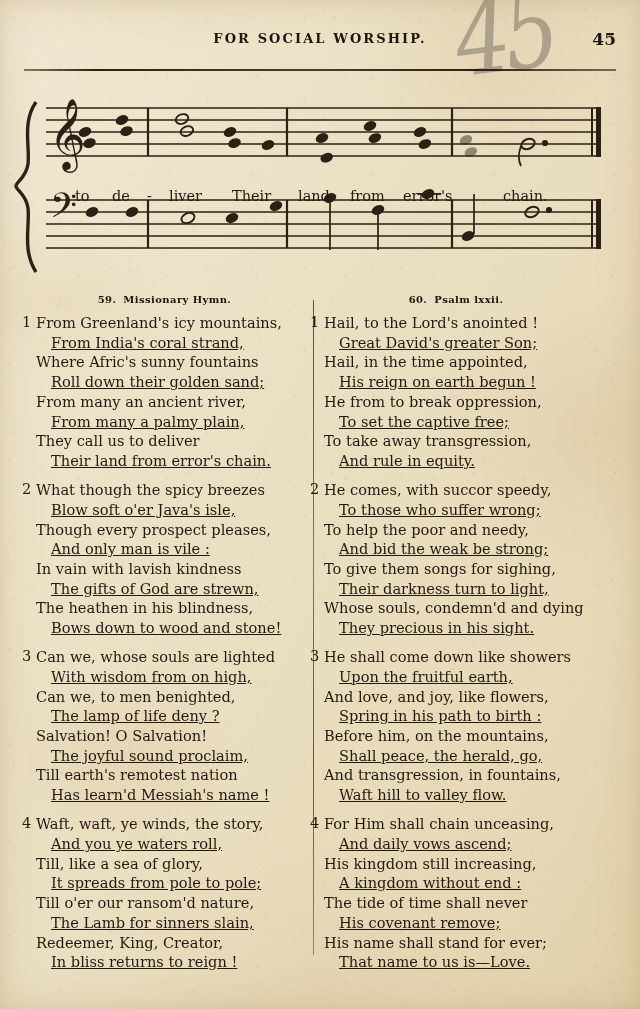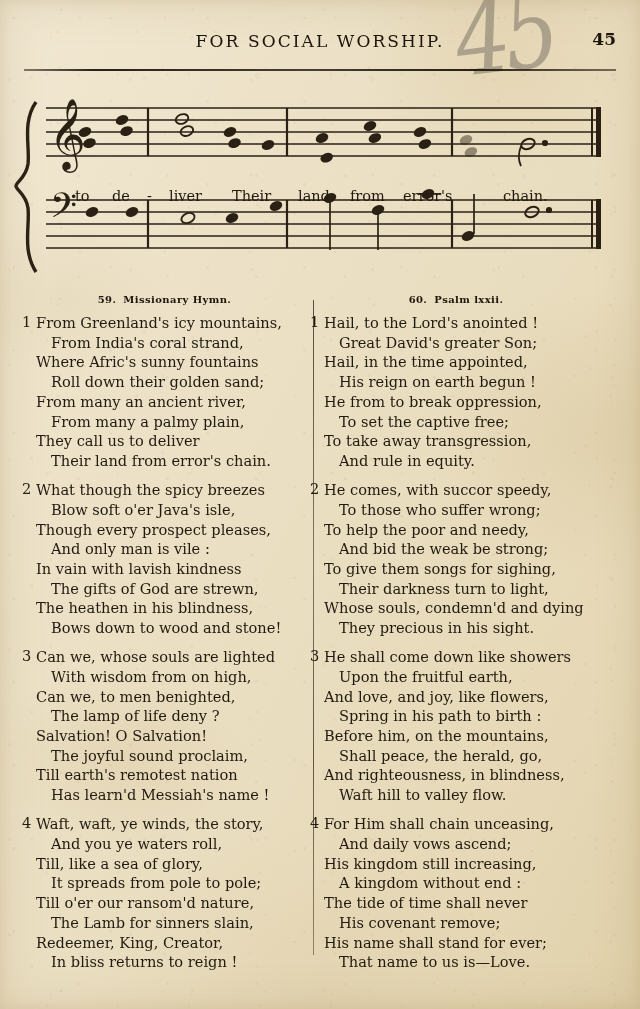--- a/index.html
+++ b/index.html
@@ -56,22 +56,22 @@
     transform: rotate(-7deg) skewX(-9deg) scaleY(1.22);
     letter-spacing: -6px;
     font-weight: 400;
     user-select: none;
   }
   .running-head {
     position: absolute;
     left: 0; right: 0; top: 31px;
     text-align: center;
     font-family: "DejaVu Serif", serif;
-    font-weight: 400;
-    font-size: 17px;
+    font-weight: 700;
+    font-size: 13px;
     letter-spacing: 2.1px;
     color: #1d160c;
   }
   .folio {
     position: absolute;
     right: 24px; top: 29px;
     font-family: "DejaVu Serif", serif;
     font-weight: 700;
     font-size: 17px;
     color: #1d160c;
@@ -142,21 +142,21 @@
     color: #211a0f;
   }
   .verse-lines { margin-left: 14px; margin-top: 8px; }
   .vline {
     font-family: "DejaVu Serif", serif;
     font-size: 14.6px;
     line-height: 19.7px;
     color: #211a0f;
     white-space: nowrap;
   }
-  .vline.ind { padding-left: 15px; }
+  .vline.ind { padding-left: 15px; text-decoration: underline; }
 </style>
 </head>
 <body>
 
 <div class="page">
 
   <div class="grain"></div>
 
   <div class="pencil-mark">45</div>
   <div class="running-head">FOR SOCIAL WORSHIP.</div>
@@ -389,21 +389,21 @@
         </div>
         <div class="verse">
           <div class="verse-num">3</div>
           <div class="verse-lines">
             <div class="vline">He shall come down like showers</div>
             <div class="vline ind">Upon the fruitful earth,</div>
             <div class="vline">And love, and joy, like flowers,</div>
             <div class="vline ind">Spring in his path to birth :</div>
             <div class="vline">Before him, on the mountains,</div>
             <div class="vline ind">Shall peace, the herald, go,</div>
-            <div class="vline">And righteousness, in blindness,</div>
+            <div class="vline">And transgression, in fountains,</div>
             <div class="vline ind">Waft hill to valley flow.</div>
           </div>
         </div>
         <div class="verse">
           <div class="verse-num">4</div>
           <div class="verse-lines">
             <div class="vline">For Him shall chain unceasing,</div>
             <div class="vline ind">And daily vows ascend;</div>
             <div class="vline">His kingdom still increasing,</div>
             <div class="vline ind">A kingdom without end :</div>

